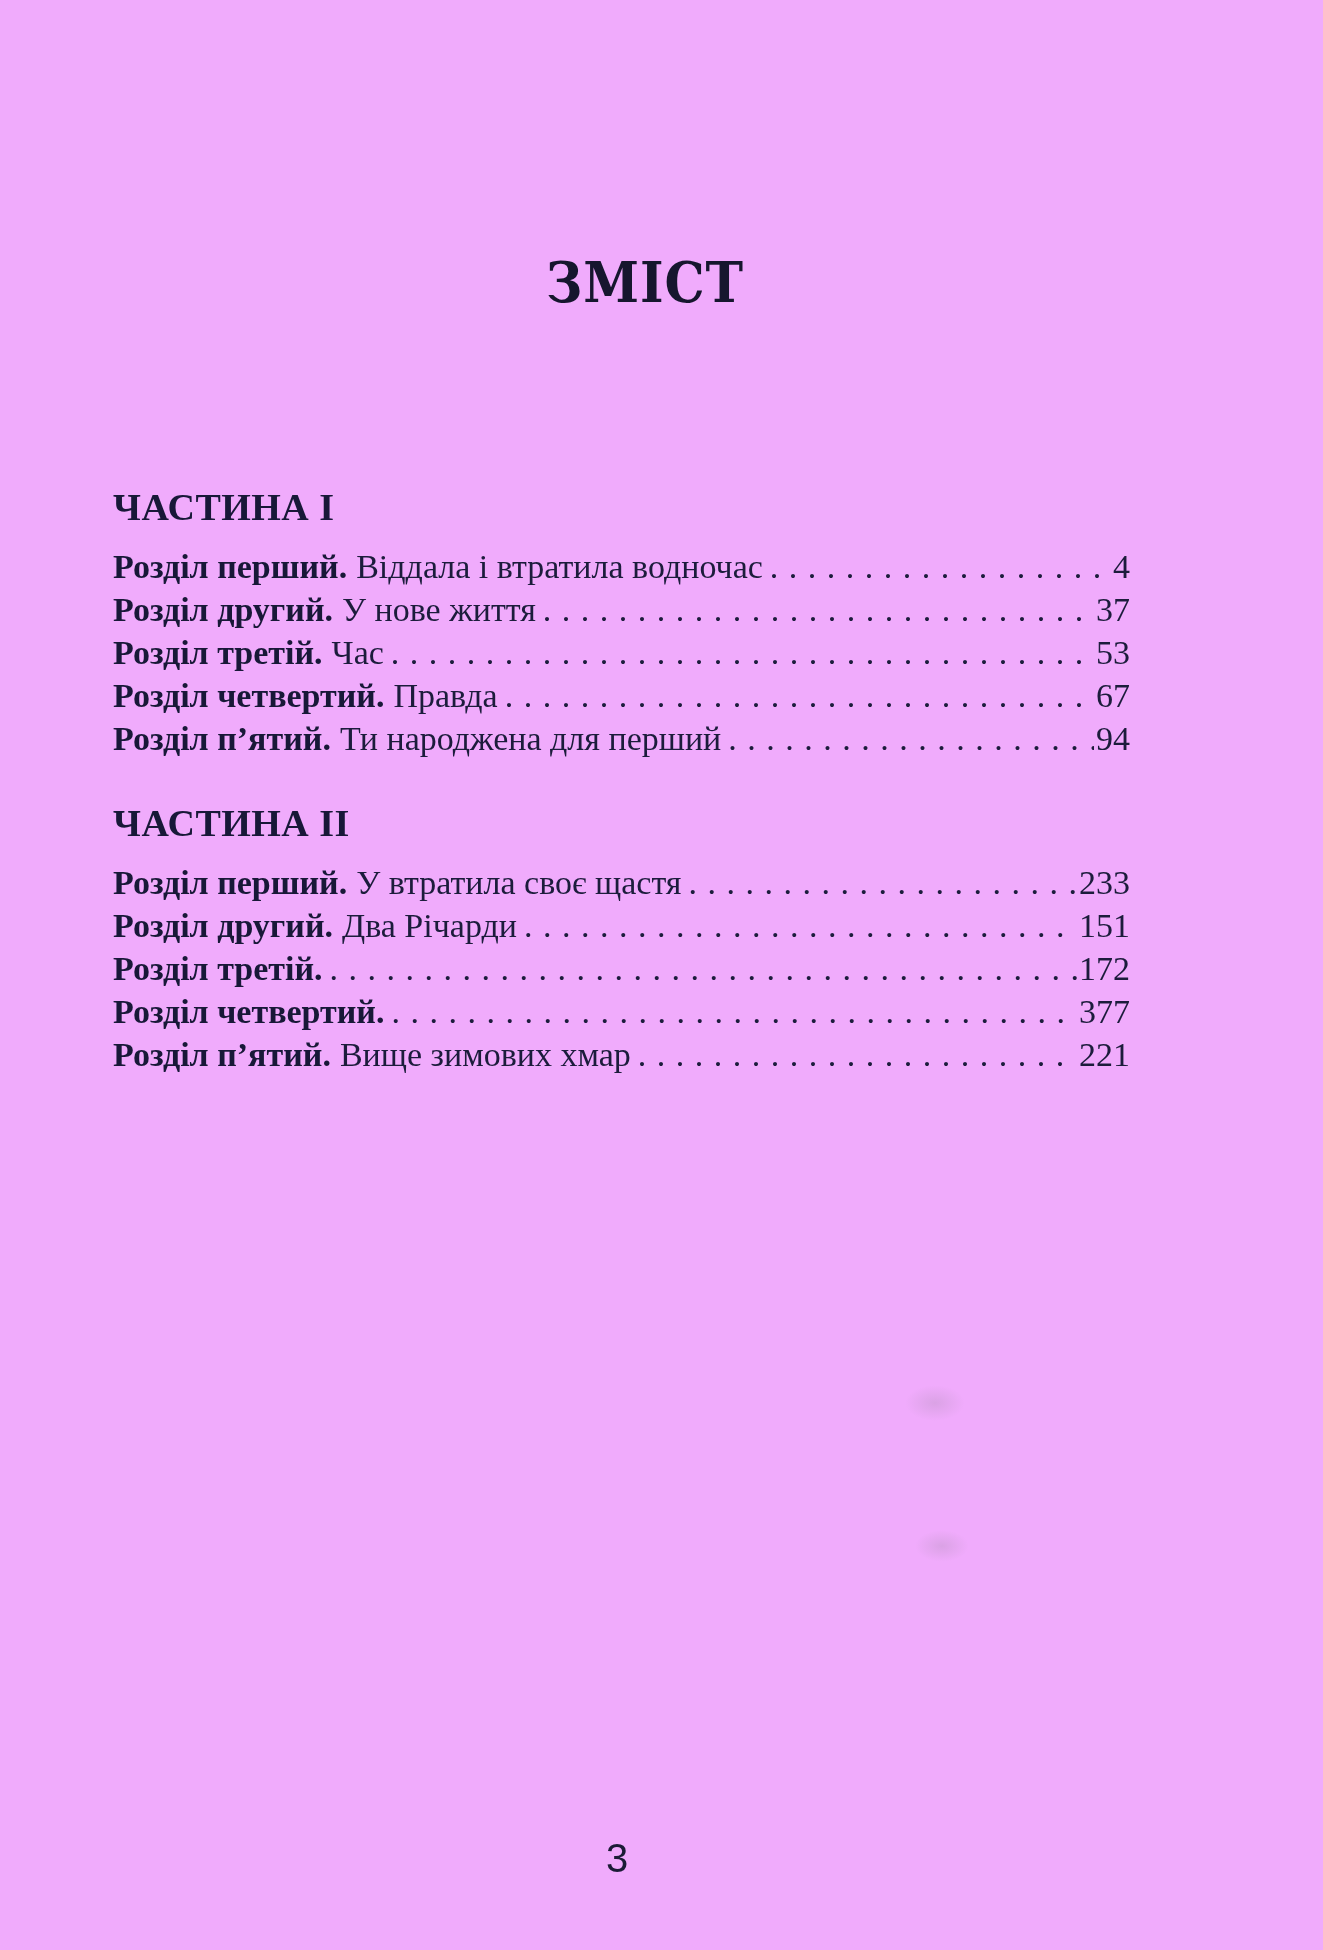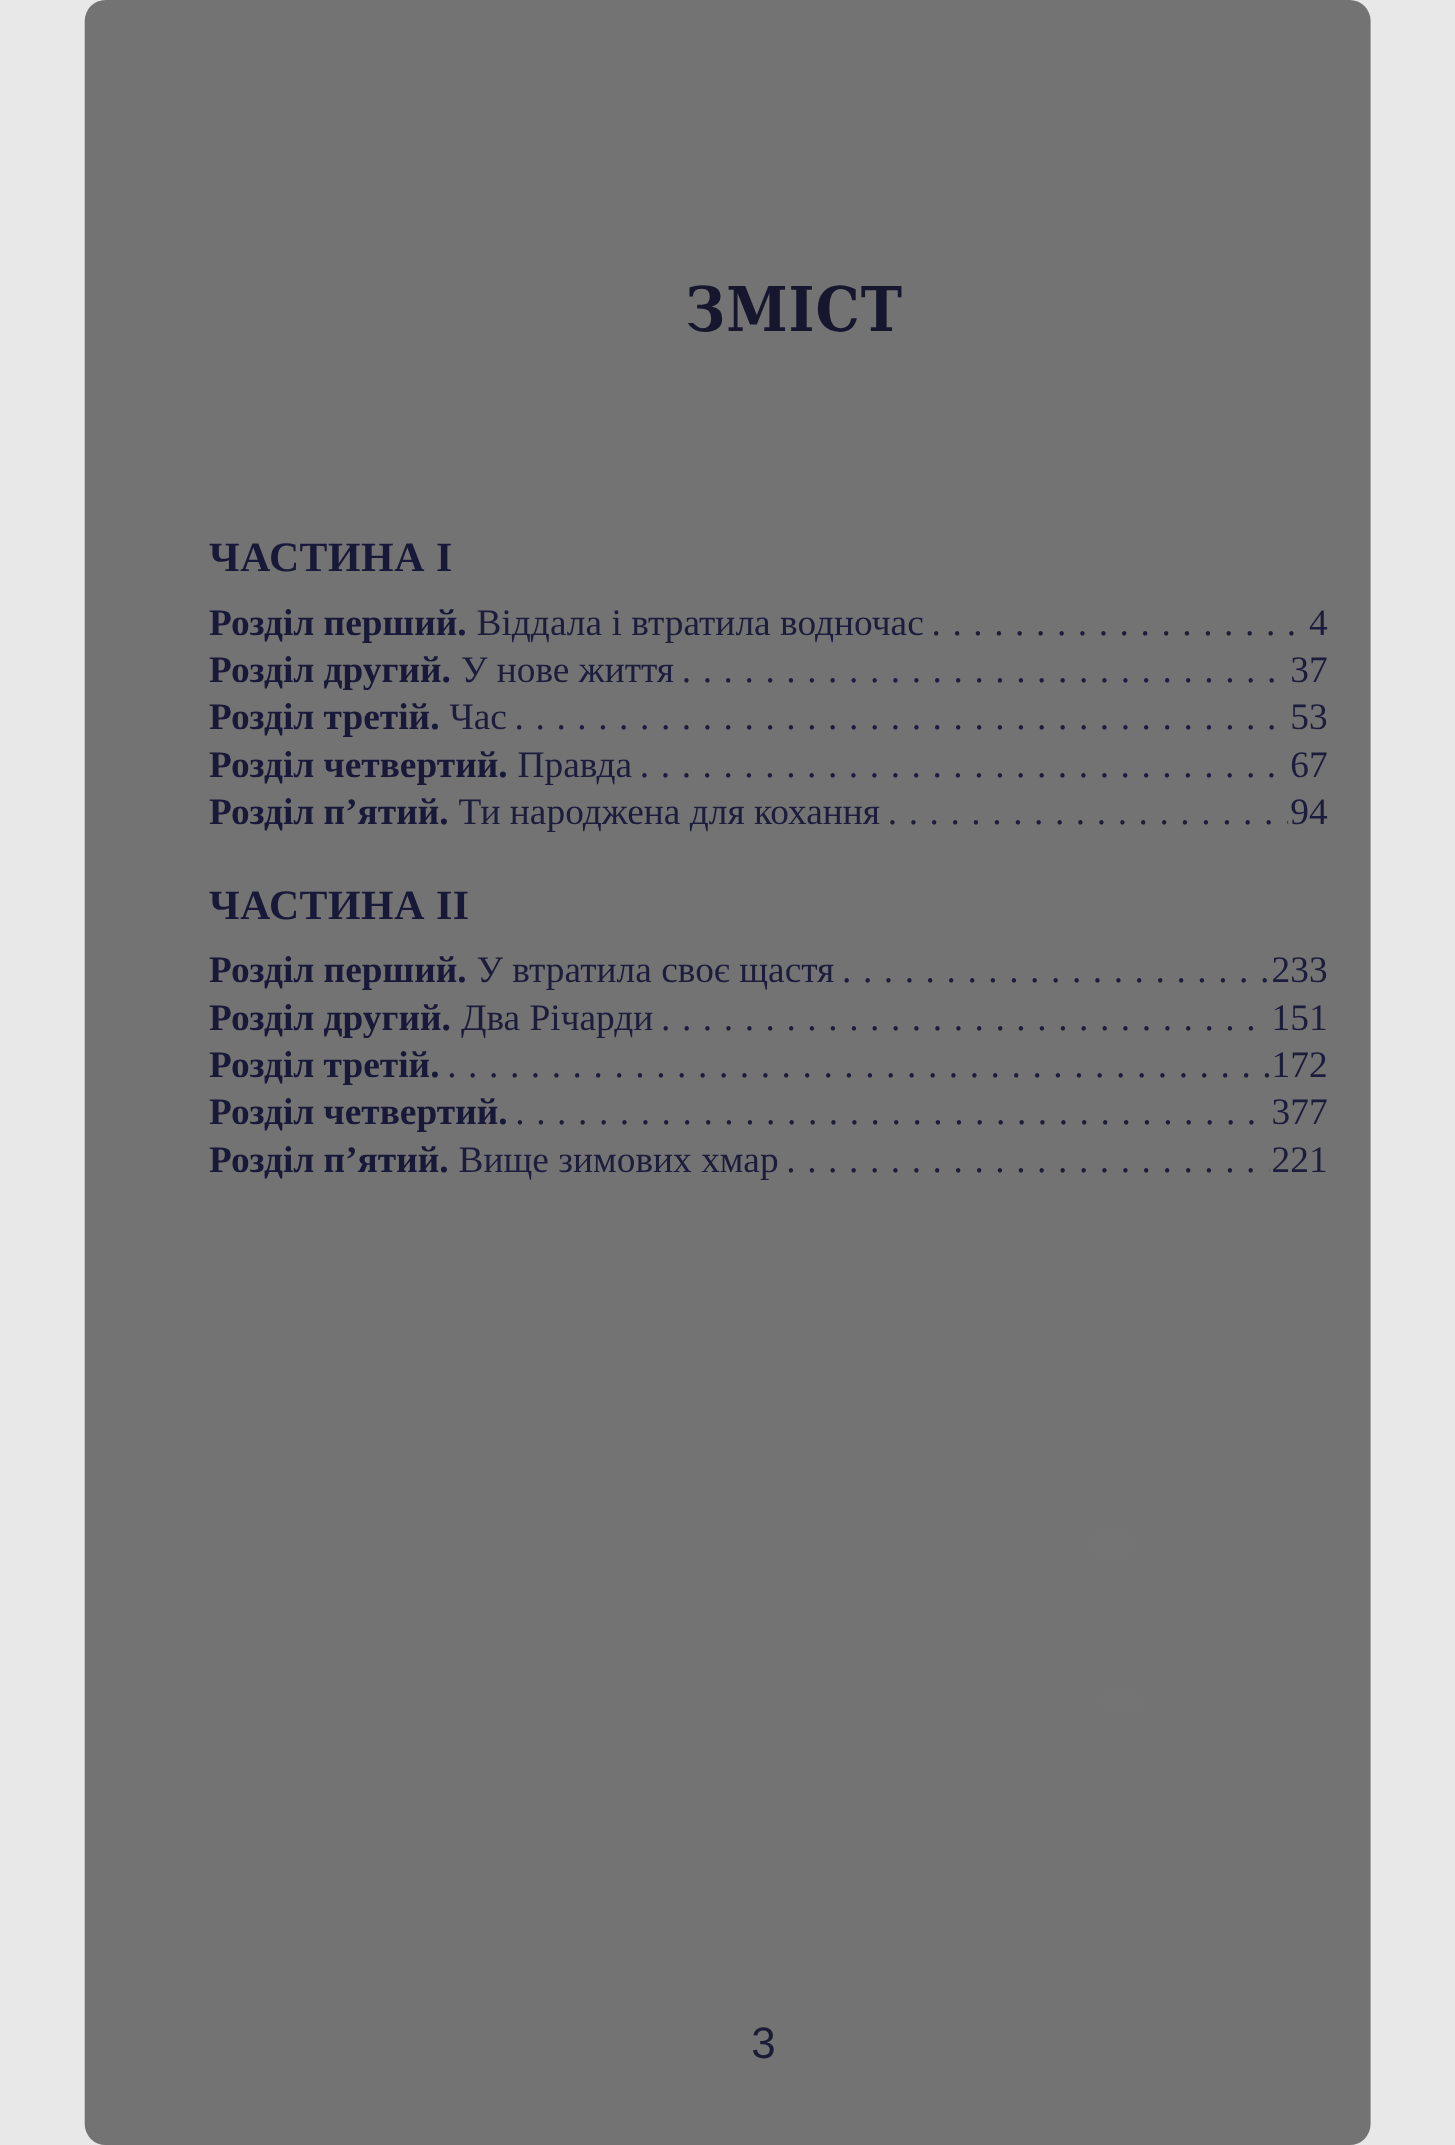--- a/index.html
+++ b/index.html
@@ -2,28 +2,27 @@
 <html><head>
 <meta charset="utf-8">
 <style>
   html, body {
     margin: 0;
     padding: 0;
     background: #e8e8e8;
   }
   .page {
     position: relative;
-    width: 1169px;
+    width: 1323px;
     height: 1950px;
     margin: 0 auto;
-    background: #737373;
+    background: #f0abfc;
     color: #1c1c3c;
     font-family: "Liberation Serif", serif;
     overflow: hidden;
-    border-radius: 19px;
   }
   
   .book-title {
     position: absolute;
     top: 252px;
     left: 0;
     width: 1290px;
     margin: 0;
     text-align: center;
     font-family: "DejaVu Serif", serif;
@@ -137,21 +136,21 @@
 
   <div class="entry">
     <span class="entry-label">Розділ четвертий.</span>
     <span class="entry-title">Правда</span>
     <span class="leader"></span>
     <span class="entry-page">67</span>
   </div>
 
   <div class="entry">
     <span class="entry-label">Розділ п’ятий.</span>
-    <span class="entry-title">Ти народжена для кохання</span>
+    <span class="entry-title">Ти народжена для перший</span>
     <span class="leader"></span>
     <span class="entry-page">94</span>
   </div>
 </div>
   </section>
 
   <section class="toc-section">
     <h2 class="section-heading">ЧАСТИНА II</h2>
     <div class="entries">
   <div class="entry">

